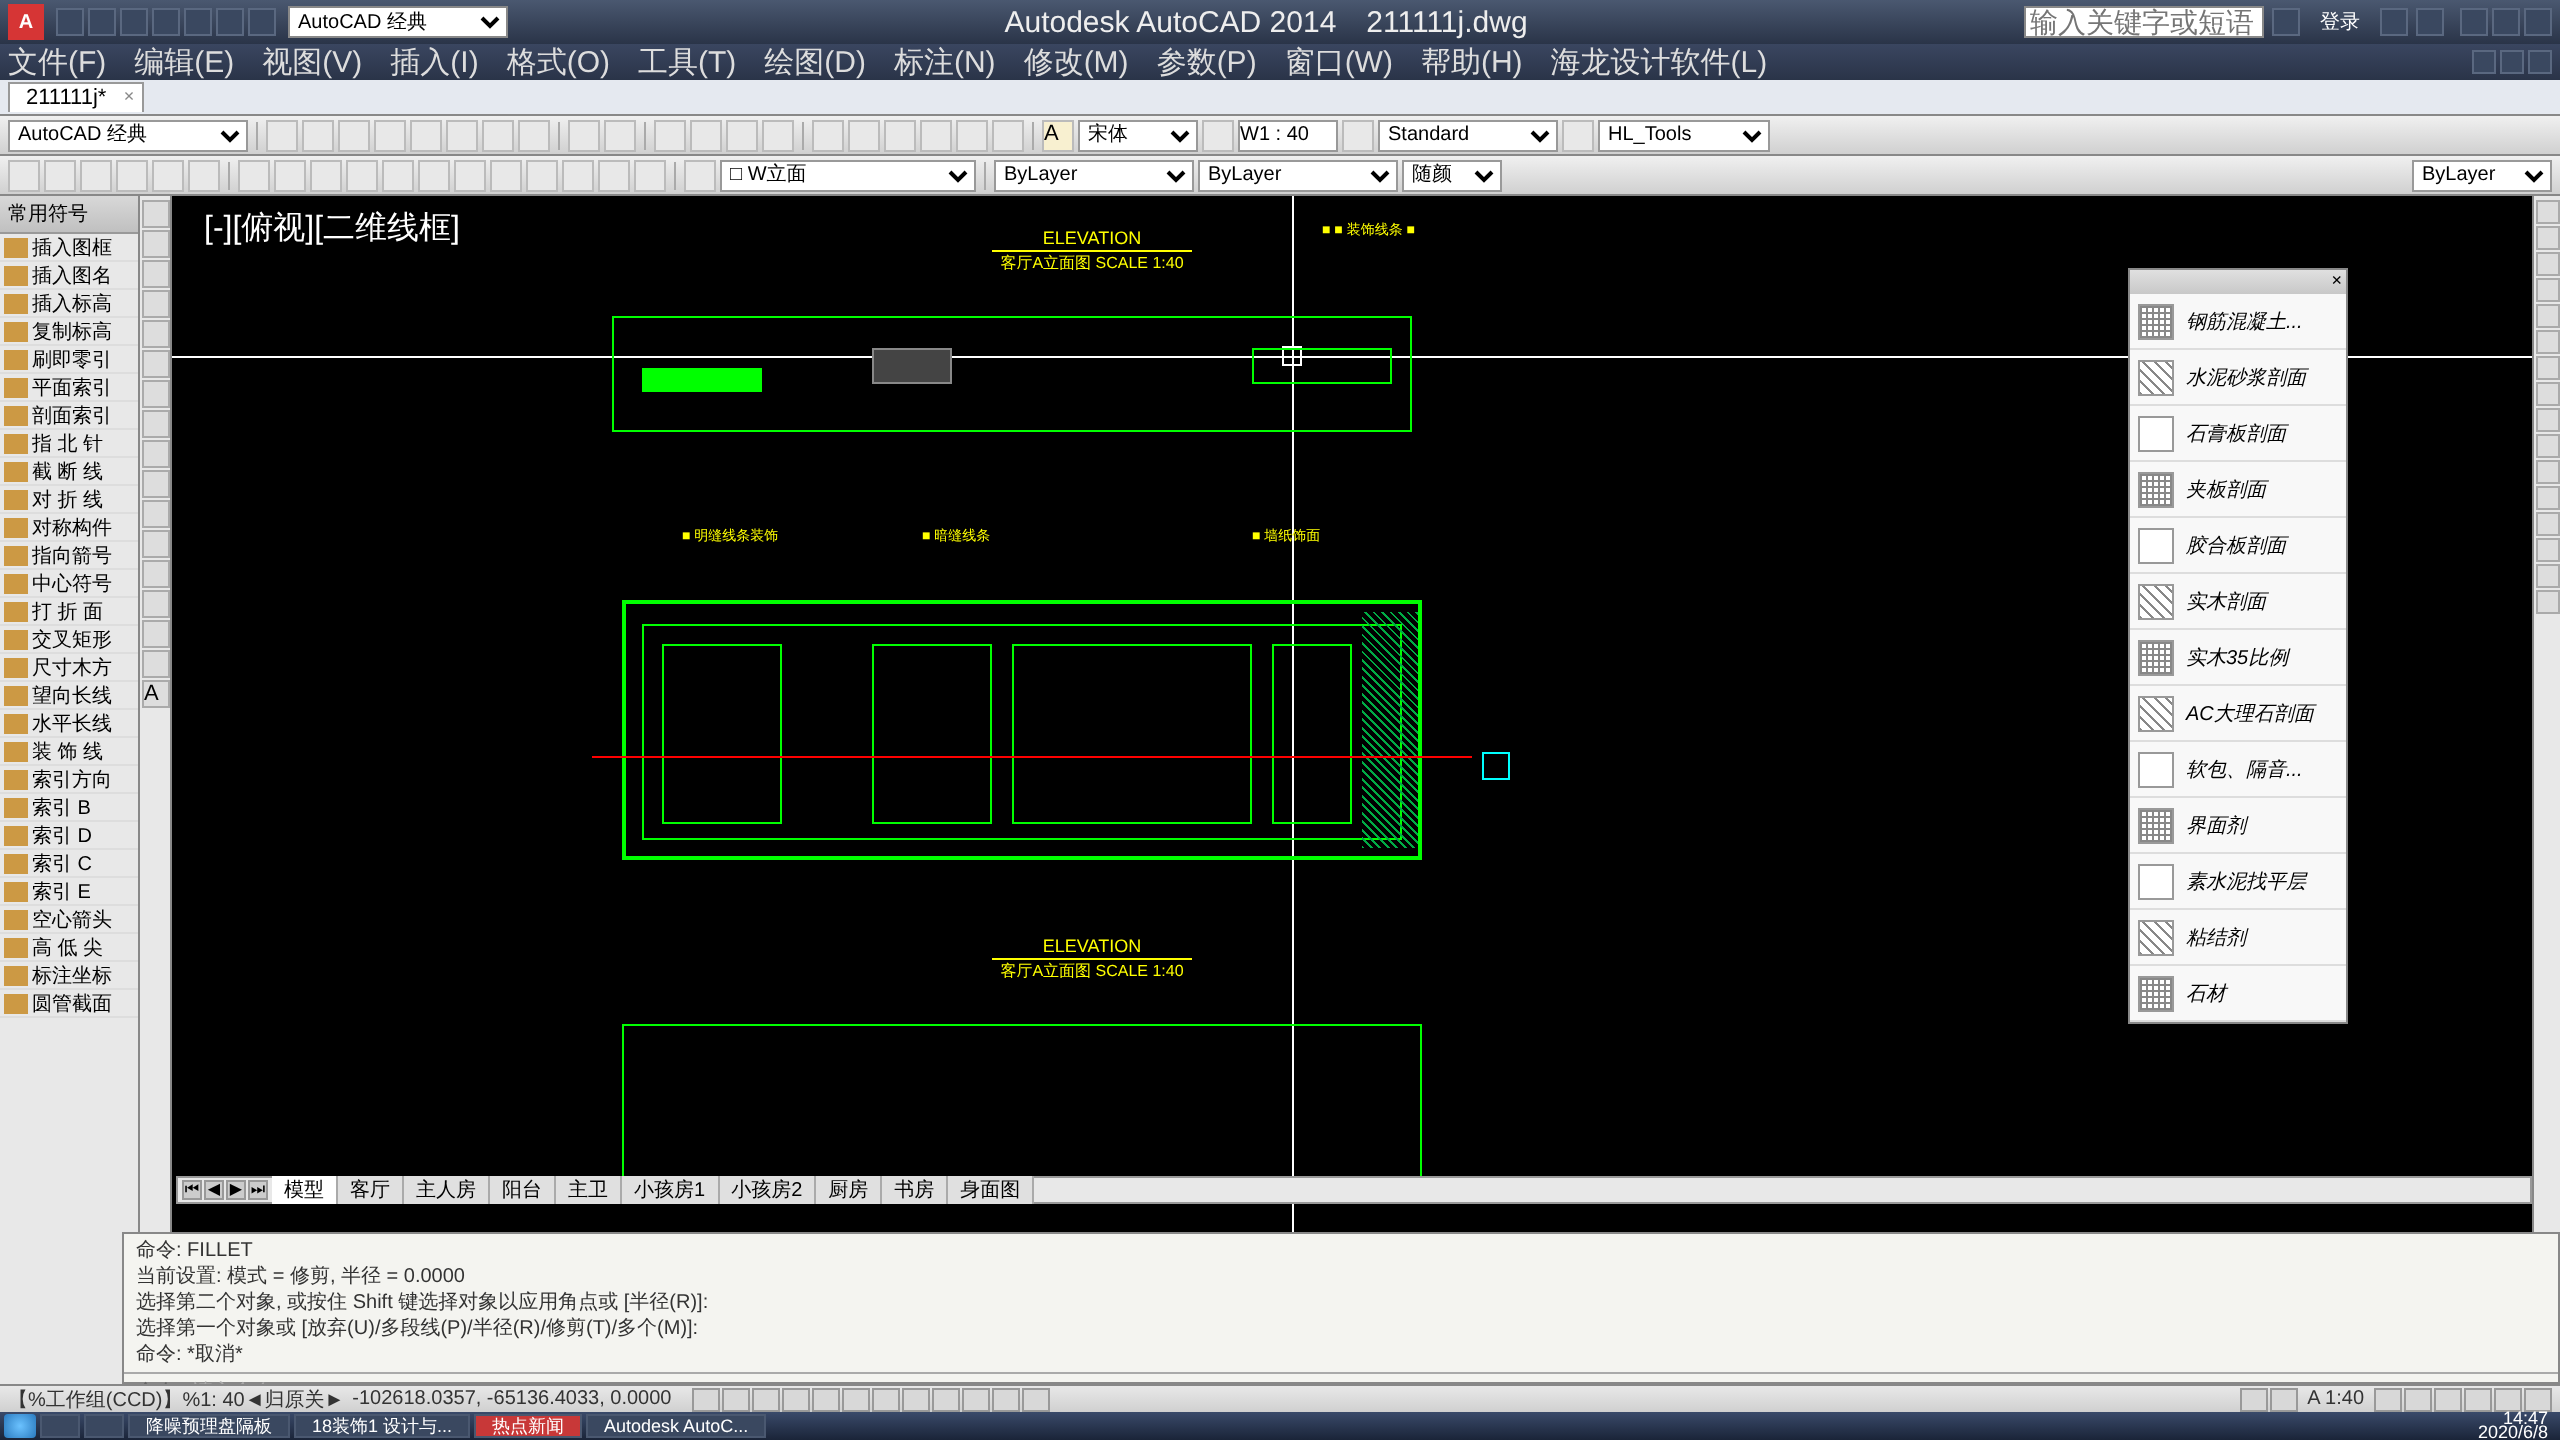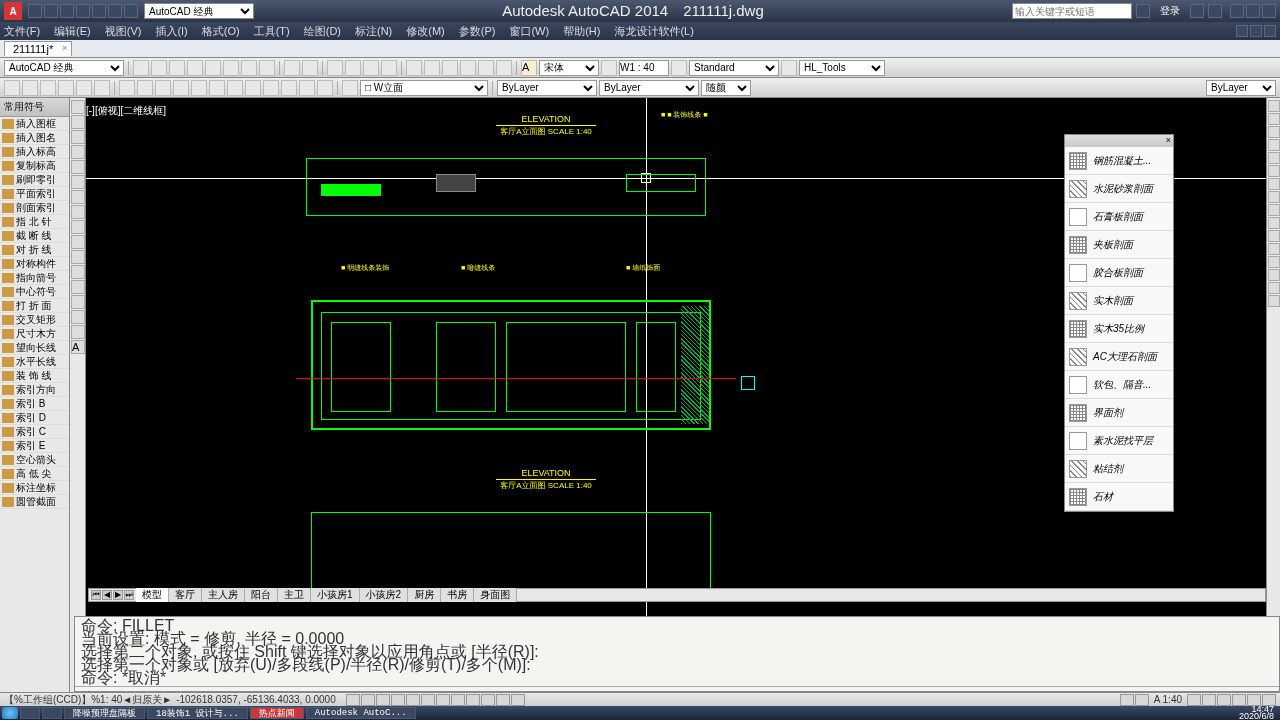--- a/index.html
+++ b/index.html
@@ -5,25 +5,25 @@
 * { margin: 0; padding: 0; box-sizing: border-box; font-family: "Microsoft YaHei", Arial, sans-serif; }
 body { width: 1280px; height: 720px; background: #293955; overflow: hidden; font-size: 11px; }
 
 .titlebar { height: 22px; background: linear-gradient(#4a5870, #2a3448); display: flex; align-items: center; color: #ddd; padding: 0 4px; }
 .titlebar .logo { width: 18px; height: 18px; background: #d63535; margin-right: 6px; display: flex; align-items: center; justify-content: center; font-weight: bold; color: #fff; font-size: 10px; }
 .titlebar .qat { display: flex; gap: 2px; }
 .titlebar .qat span { width: 14px; height: 14px; background: #3a4860; border: 1px solid #5a6880; }
 .titlebar select { font-size: 10px; background: #fff; border: 1px solid #888; height: 16px; width: 110px; }
 .titlebar .center { flex: 1; text-align: center; font-size: 15px; color: #eee; }
 .titlebar .search { display: flex; align-items: center; gap: 4px; }
-.titlebar .search input { width: 120px; height: 16px; font-size: 10px; border: 1px solid #888; background: #fff; padding: 0 2px; }
+.titlebar .search input { width: 120px; height: 16px; font-size: 14px; border: 1px solid #888; background: #fff; padding: 0 2px; }
 .titlebar .wc { display: flex; gap: 2px; margin-left: 8px; }
 .titlebar .wc span { width: 14px; height: 14px; background: #3a4860; border: 1px solid #5a6880; }
 
-.menubar { height: 18px; background: linear-gradient(#3a4660, #2a3448); display: flex; align-items: center; color: #ddd; font-size: 11px; padding: 0 4px; gap: 14px; }
+.menubar { height: 18px; background: linear-gradient(#3a4660, #2a3448); display: flex; align-items: center; color: #ddd; font-size: 15px; padding: 0 4px; gap: 14px; }
 .menubar span { cursor: default; }
 
 .doctab { height: 18px; background: #e5e9f0; display: flex; align-items: center; font-size: 11px; border-bottom: 1px solid #888; }
 .doctab .tab { background: #fff; border: 1px solid #999; border-bottom: none; padding: 1px 18px 1px 8px; margin-left: 4px; position: relative; }
 .doctab .tab .x { position: absolute; right: 4px; top: 1px; color: #888; font-size: 9px; }
 
 .toolbar { height: 20px; background: linear-gradient(#f0f0f0, #d0d0d0); border-bottom: 1px solid #888; display: flex; align-items: center; padding: 0 4px; gap: 2px; }
 .toolbar .sep { width: 1px; height: 14px; background: #aaa; margin: 0 2px; }
 .toolbar .btn { width: 16px; height: 16px; background: #e8e8e8; border: 1px solid #bbb; }
 .toolbar select, .toolbar input { font-size: 10px; height: 16px; border: 1px solid #999; background: #fff; }
@@ -39,21 +39,21 @@
 
 .sidecol { width: 70px; background: #e8e8e8; border-right: 1px solid #888; overflow: hidden; }
 .sidecol .hdr { background: linear-gradient(#d8d8d8,#c0c0c0); font-size: 10px; padding: 2px 4px; border-bottom: 1px solid #999; font-family: Liberation Serif, serif; }
 .sidecol .item { display: flex; align-items: center; font-size: 10px; padding: 1px 2px; border-bottom: 1px solid #ddd; height: 14px; overflow: hidden; white-space: nowrap; }
 .sidecol .item .ic { width: 12px; height: 10px; background: #c94; margin-right: 2px; flex-shrink: 0; }
 
 .minicol { width: 16px; background: #e8e8e8; border-right: 1px solid #888; display: flex; flex-direction: column; gap: 1px; padding: 2px 1px; }
 .minicol span { width: 14px; height: 14px; background: #ddd; border: 1px solid #aaa; }
 
 .canvas { flex: 1; background: #000; position: relative; overflow: hidden; }
-.canvas .vlabel { position: absolute; top: 6px; left: 0; color: #fff; font-size: 10px; }
+.canvas .vlabel { position: absolute; top: 6px; left: 16px; color: #fff; font-size: 16px; }
 .elev-title { position: absolute; left: 410px; color: #ff0; font-size: 9px; text-align: center; }
 .elev-title .line { height: 1px; background: #ff0; width: 100px; margin-top: 1px; }
 .elev-title .sub { color: #ff0; font-size: 8px; }
 .dwg-box { position: absolute; border: 1px solid #0f0; }
 .red-line { position: absolute; height: 1px; background: #f00; }
 .yel-txt { position: absolute; color: #ff0; font-size: 7px; white-space: nowrap; }
 
 .hatches { position: absolute; right: 92px; top: 36px; width: 110px; background: #f8f8f8; border: 1px solid #888; font-size: 10px; }
 .hatches .hdr { height: 12px; background: linear-gradient(#e0e0e0,#c8c8c8); display: flex; justify-content: flex-end; padding: 0 2px; }
 .hatches .row { display: flex; align-items: center; padding: 5px 4px; border-bottom: 1px solid #ddd; gap: 6px; height: 28px; font-style: italic; }
@@ -63,35 +63,35 @@
 
 .rightslim { width: 14px; background: #e8e8e8; border-left: 1px solid #888; display:flex; flex-direction:column; gap:1px; padding:2px 1px;}
 .rightslim span { width:12px; height:12px; background:#ddd; border:1px solid #aaa; }
 
 .viewtabs { position: absolute; left: 88px; bottom: 118px; height: 14px; display: flex; align-items: center; font-size: 10px; background: #e8e8e8; border: 1px solid #999; }
 .viewtabs .nav { display:flex; gap:1px; padding:0 2px;}
 .viewtabs .nav span { width:10px; height:10px; background:#ccc; border:1px solid #999; font-size:8px; text-align:center; line-height:8px;}
 .viewtabs .tab { padding: 0 6px; border-right: 1px solid #aaa; background: #e0e0e0; }
 .viewtabs .tab.active { background: #fff; }
 
-.cmdarea { position: absolute; left: 74px; right: 0; bottom: 28px; height: 76px; background: #f4f4f0; border: 1px solid #888; font-family: Consolas, monospace; font-size: 16px; color: #333; }
+.cmdarea { position: absolute; left: 61px; right: 0; bottom: 28px; height: 76px; background: #f4f4f0; border: 1px solid #888; font-family: Consolas, monospace; font-size: 10px; color: #333; }
 .cmdarea .hist { padding: 2px 6px; line-height: 13px; }
 .cmdarea .input { border-top: 1px solid #aaa; padding: 2px 6px; display: flex; gap: 4px; }
 .cmdarea .input .lbl { color: #666; }
 
 .statusbar { position: absolute; bottom: 14px; left: 0; right: 0; height: 14px; background: linear-gradient(#e8e8e8,#d0d0d0); border-top: 1px solid #888; display: flex; align-items: center; font-size: 10px; padding: 0 4px; gap: 4px; color:#333;}
 .statusbar .coords { color: #333; }
 .statusbar .btns { display: flex; gap: 1px; margin-left: 6px; }
 .statusbar .btns span { width: 14px; height: 12px; background: #d8d8d8; border: 1px solid #999; }
 .statusbar .right { margin-left: auto; display:flex; gap:1px; align-items:center;}
 .statusbar .right span { width:14px; height:12px; background:#d8d8d8; border:1px solid #999;}
 
 .taskbar { position: absolute; bottom: 0; left: 0; right: 0; height: 14px; background: linear-gradient(#3a4a6a, #1a2438); display: flex; align-items: center; padding: 0 2px; gap: 2px; }
 .taskbar .start { width: 16px; height: 12px; background: radial-gradient(circle,#6bc2ff,#2a7abf); border-radius: 2px; }
-.taskbar .titem { height: 12px; padding: 0 8px; background: #3a4860; color: #fff; font-size: 9px; display: flex; align-items: center; border: 1px solid #4a5870; font-family: Liberation Mono, monospace; }
+.taskbar .titem { height: 12px; padding: 0 8px; background: #3a4860; color: #fff; font-size: 9px; display: flex; align-items: center; border: 1px solid #4a5870; }
 .taskbar .titem.red { background: #c83838; }
 .taskbar .clock { margin-left: auto; color: #fff; font-size: 9px; text-align: right; line-height: 7px; padding-right:4px;}
 </style>
 </head>
 <body>
 
 <div class="titlebar">
   <div class="logo">A</div>
   <div class="qat">
     <span></span>

